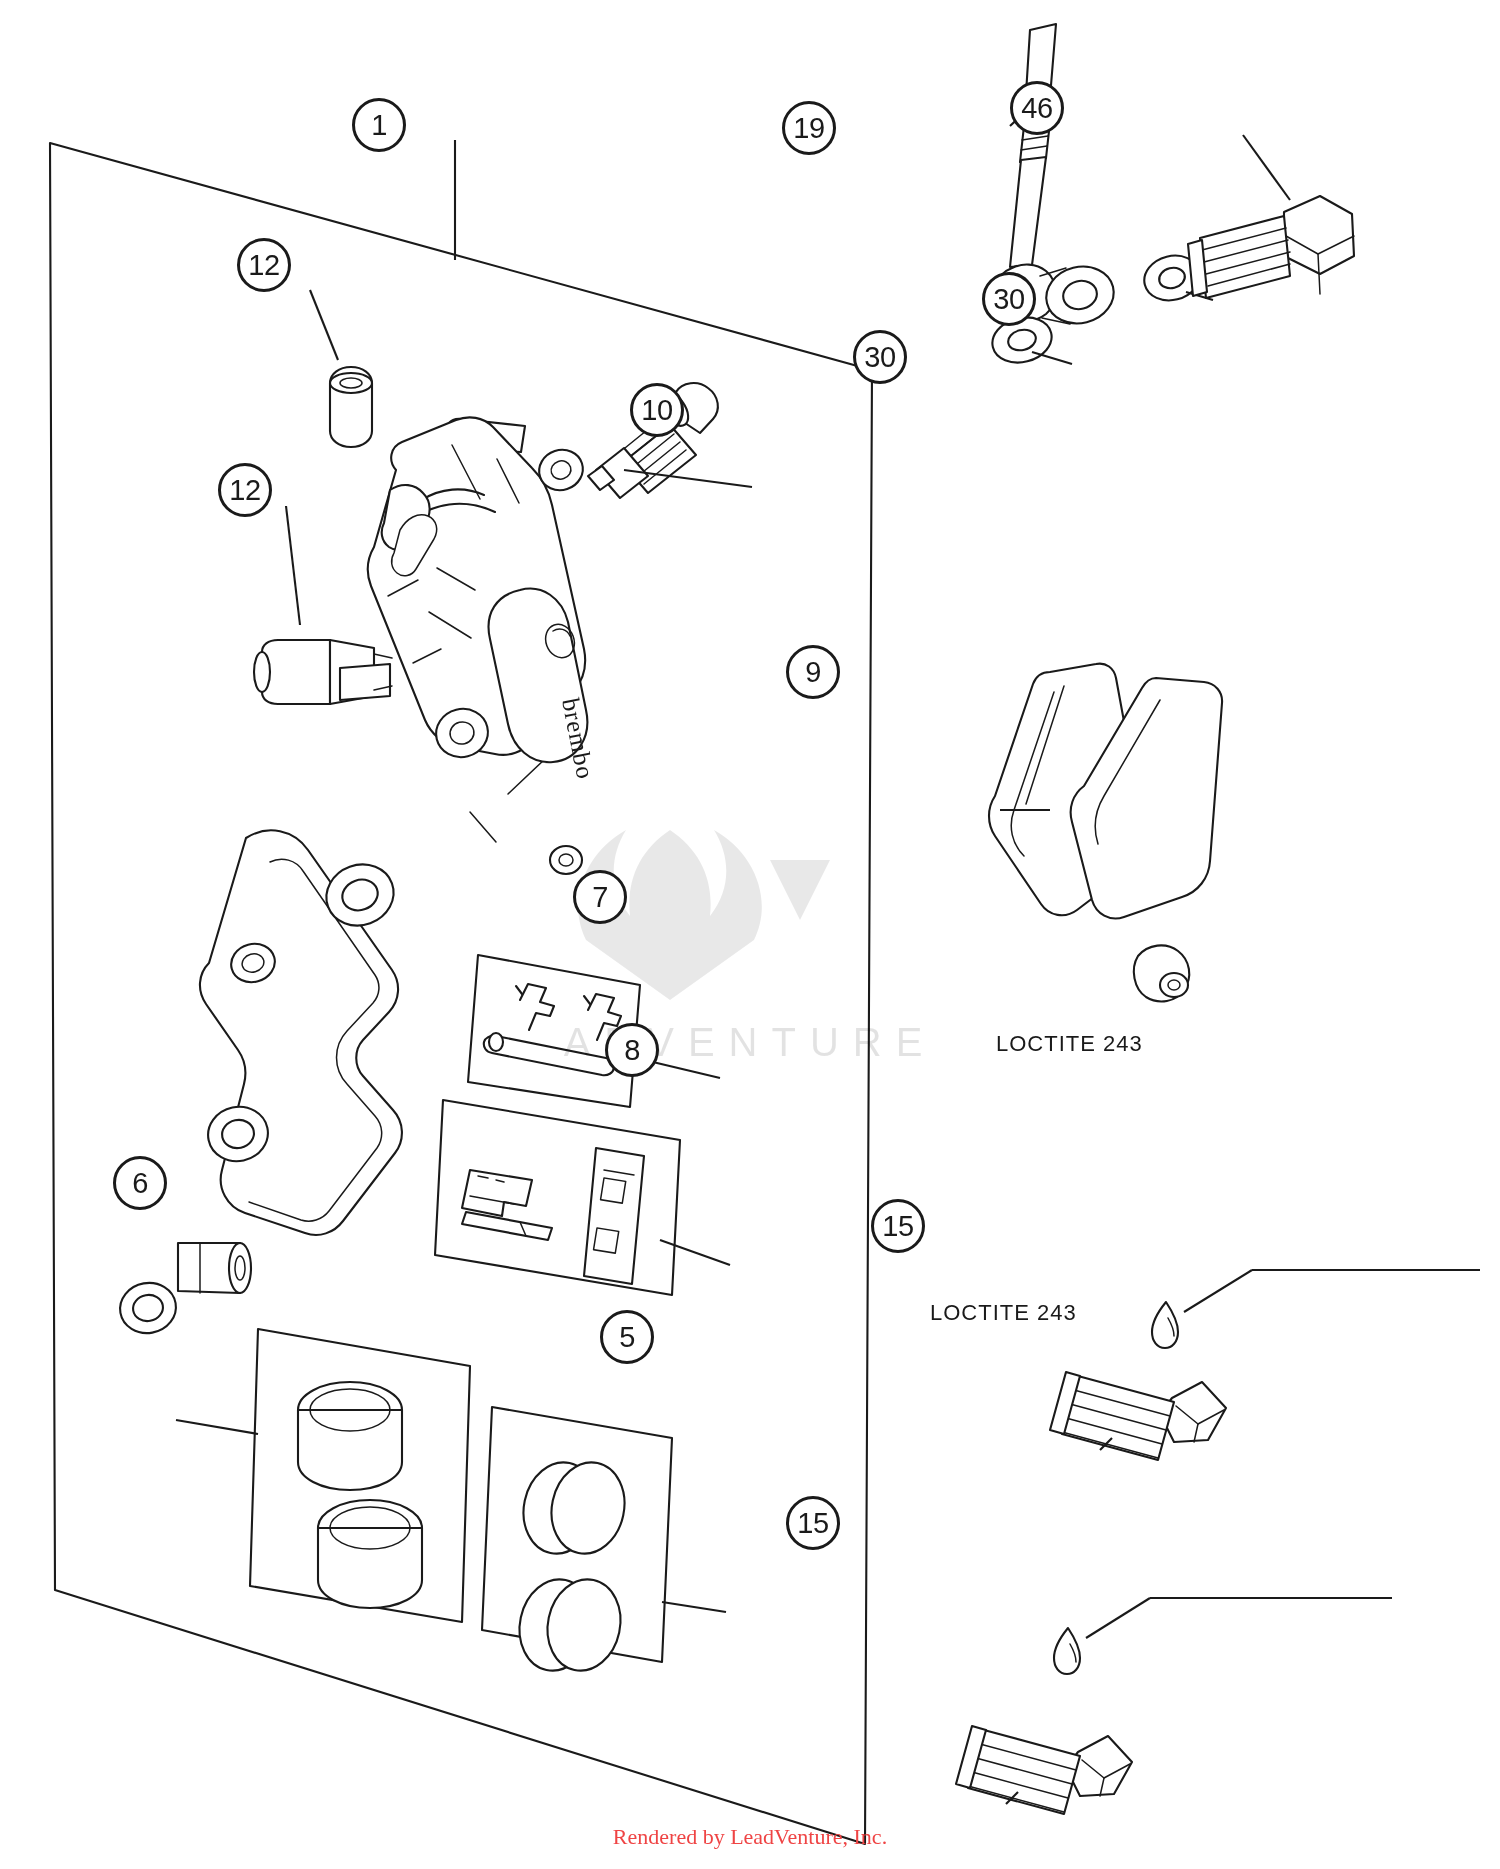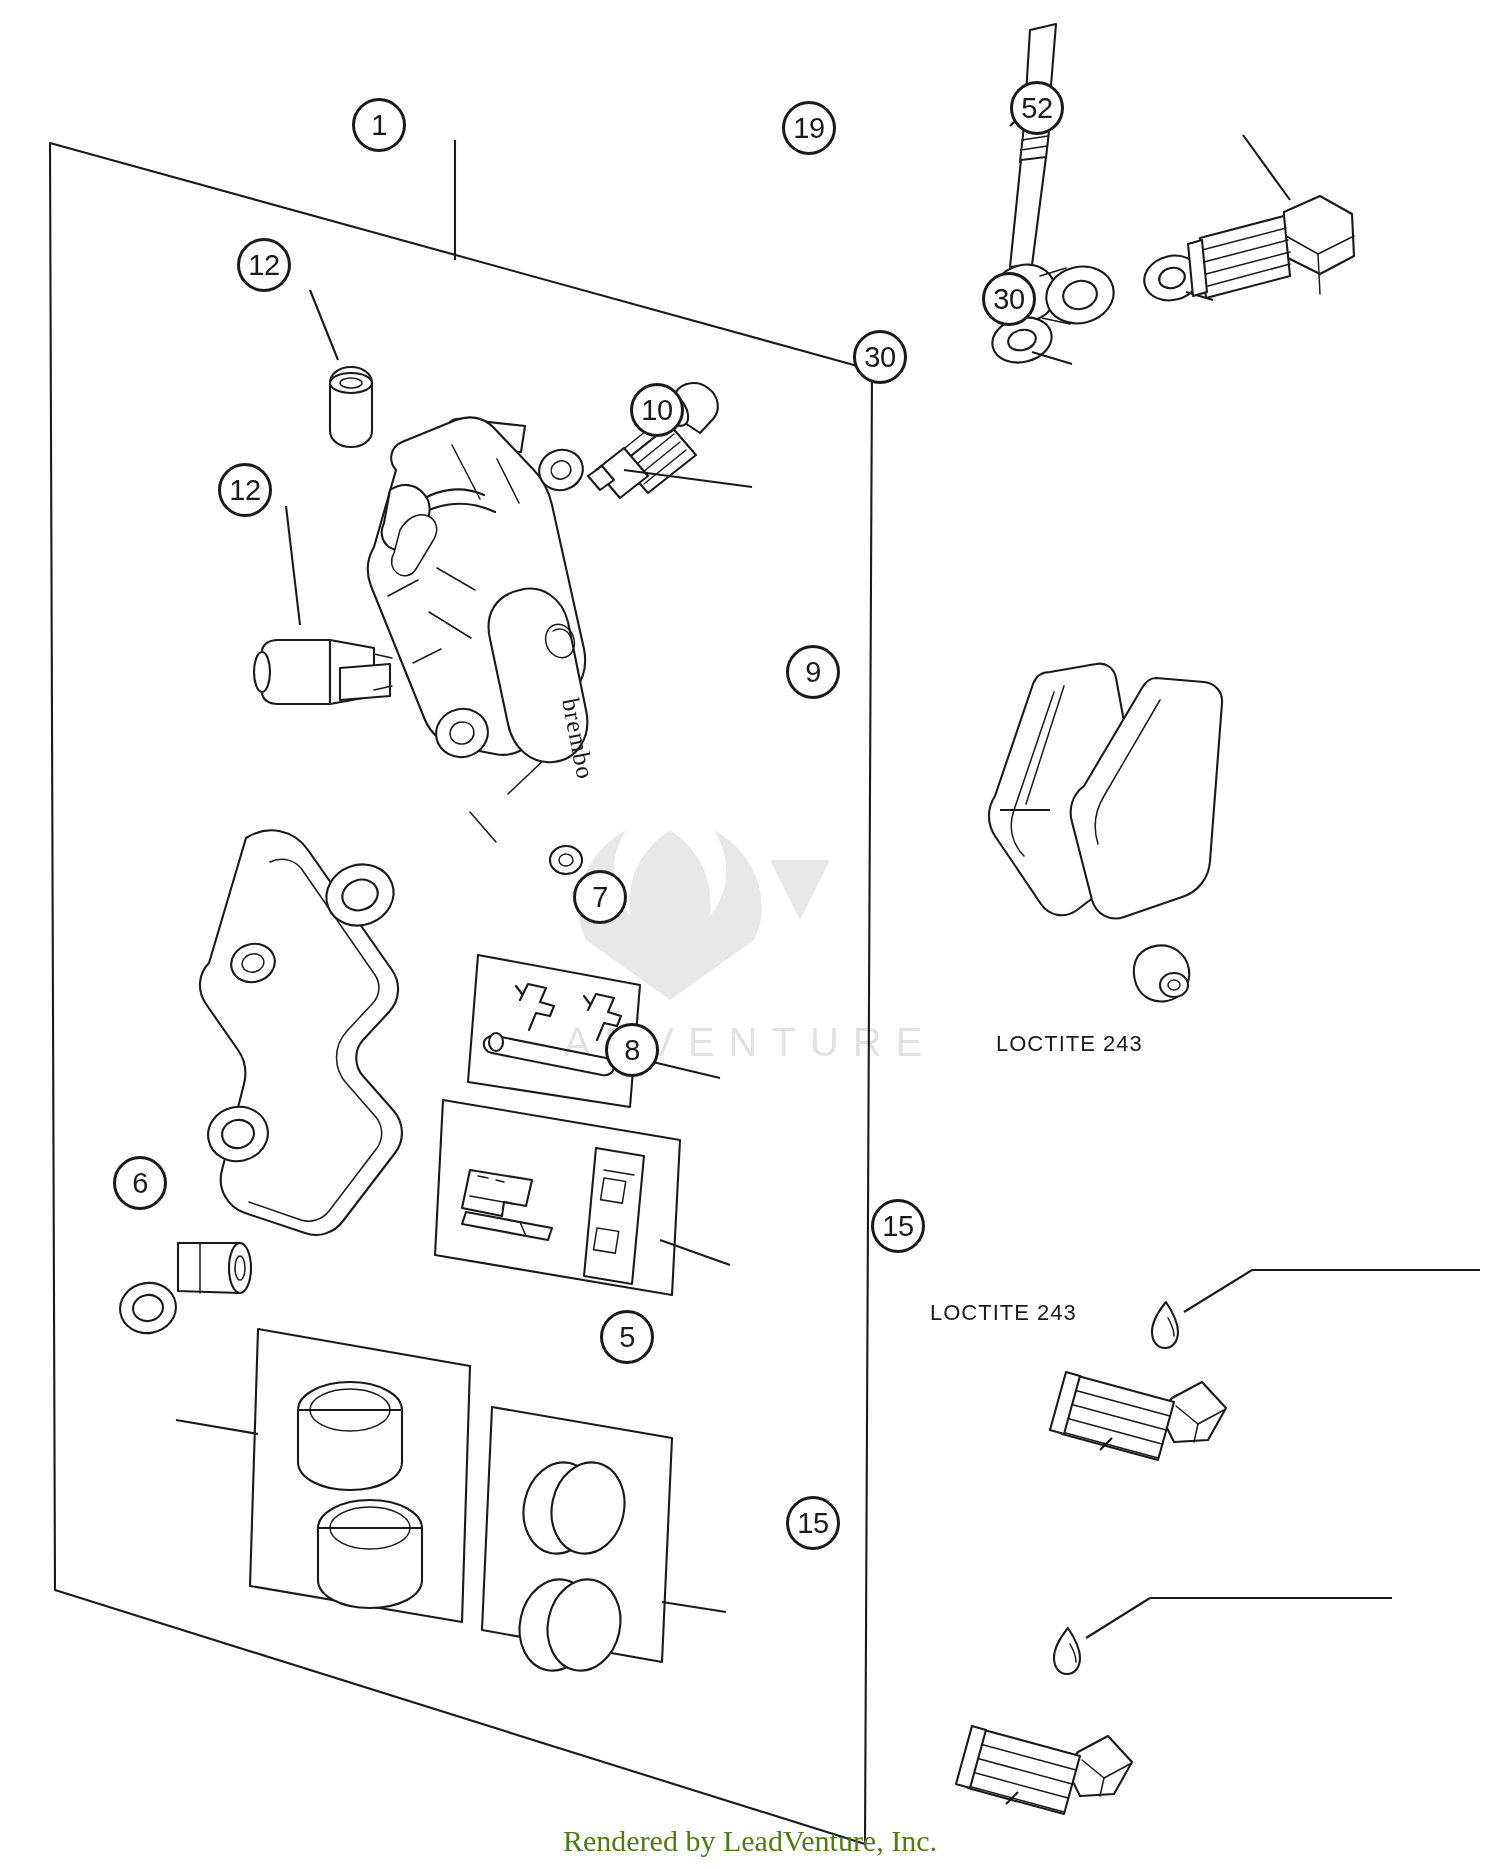--- a/index.html
+++ b/index.html
@@ -106,23 +106,23 @@
     opacity: 0.11;
     font-family: "Liberation Sans", sans-serif;
     pointer-events: none;
   }
   .footer {
     position: absolute;
     left: 0;
     top: 1824px;
     width: 1500px;
     text-align: center;
-    font-size: 30px;
+    font-size: 22px;
     font-family: "Liberation Serif", serif;
-    color: #4d7c0f;
+    color: #ef4444;
   }
 </style>
 </head>
 <body>
 
 <div id="diagram-root">
 
   <svg class="layer" viewBox="0 0 1500 1869">
 
     <g>
@@ -478,21 +478,21 @@
 
   <div class="callout" style="left:352px; top:98px;">1</div>
   <div class="callout" style="left:237px; top:238px;">12</div>
   <div class="callout" style="left:218px; top:463px;">12</div>
   <div class="callout" style="left:630px; top:383px;text-align:center;">10</div>
   <div class="callout" style="left:573px; top:870px;">7</div>
   <div class="callout" style="left:605px; top:1023px;">8</div>
   <div class="callout" style="left:113px; top:1156px;">6</div>
   <div class="callout" style="left:600px; top:1310px;">5</div>
   <div class="callout" style="left:782px; top:101px;">19</div>
-  <div class="callout" style="left:1010px; top:81px;">52</div>
+  <div class="callout" style="left:1010px; top:81px;">46</div>
   <div class="callout" style="left:982px; top:272px;">30</div>
   <div class="callout" style="left:853px; top:330px;">30</div>
   <div class="callout" style="left:786px; top:645px;">9</div>
   <div class="callout" style="left:871px; top:1199px;">15</div>
   <div class="callout" style="left:786px; top:1496px;">15</div>
 
   <div class="loctite-label" style="left:996px; top:1031px;">LOCTITE 243</div>
   <div class="loctite-label" style="left:930px; top:1300px;">LOCTITE 243</div>
 
   <div class="footer">Rendered by LeadVenture, Inc.</div>

